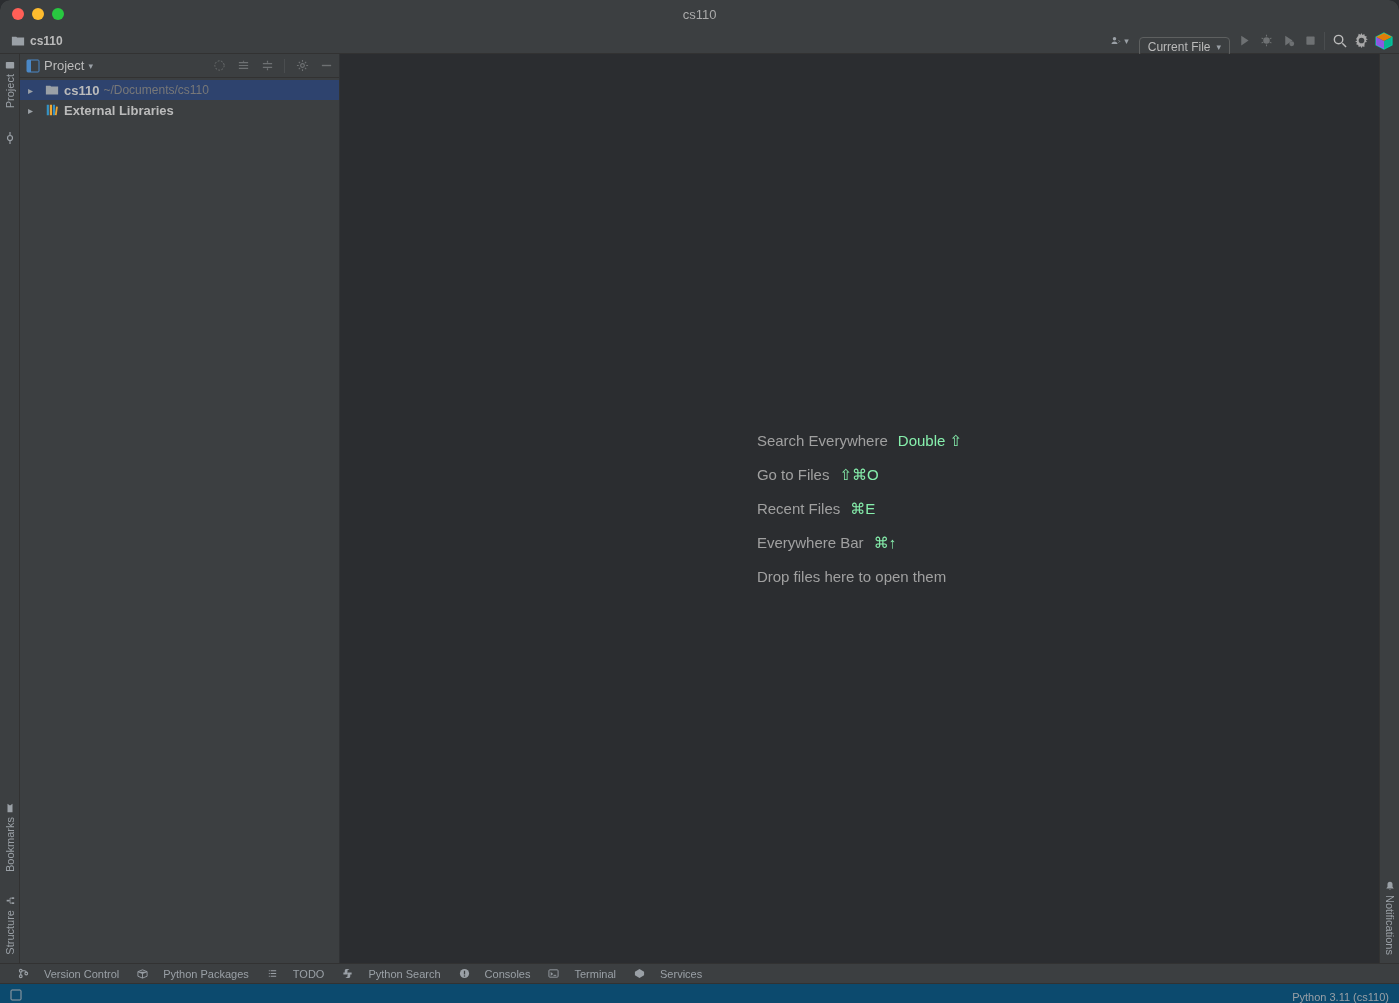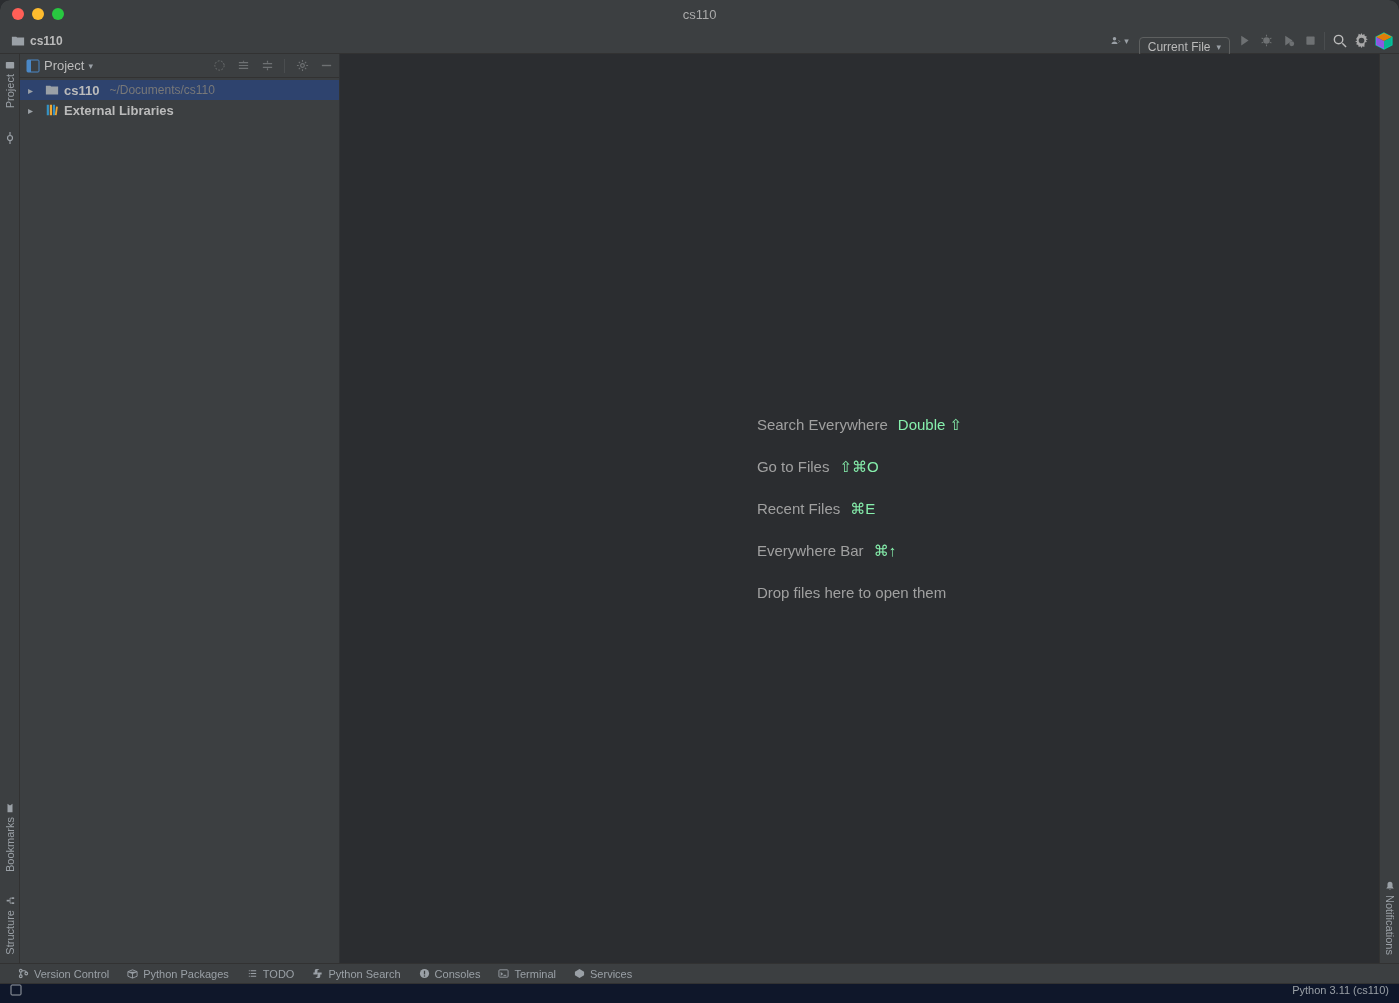--- a/index.html
+++ b/index.html
@@ -48,36 +48,36 @@
 .panel-actions .tb-icon { width: 14px; height: 14px; }
 
 
 .tree { flex: 1; padding: 2px 0; font-size: 13px; }
 .tree-row { display: flex; align-items: center; height: 20px; padding-left: 8px; gap: 4px; cursor: pointer; }
 .tree-row.selected { background: #2e436e; }
 .tree-arrow { width: 12px; color: #9aa0a6; font-size: 10px; }
 .tree-icon { width: 16px; height: 16px; display: flex; align-items: center; justify-content: center; }
 .tree-label { color: #bbbbbb; font-weight: bold; }
 .tree-label.bold { font-weight: 700; }
-.tree-path { color: #787878; margin-left: 6px; font-size: 12px; }
+.tree-path { color: #787878; font-size: 12px; }
 
 
 .editor { flex: 1; background: #2b2d30; display: flex; align-items: center; justify-content: center; }
-.welcome { display: flex; flex-direction: column; gap: 24px; font-size: 15px; }
+.welcome { display: flex; flex-direction: column; gap: 16px; font-size: 15px; }
 .welcome-row { display: flex; gap: 10px; }
 .welcome-label { color: #a0a0a0; }
 .welcome-shortcut { color: #86efac; font-weight: 500; }
 .welcome-drop { color: #a0a0a0; }
 
 
 .bottom-toolbar { height: 20px; background: #3c3f41; border-top: 1px solid #323232; display: flex; align-items: center; gap: 18px; padding: 0 18px; font-size: 11px; color: #9aa0a6; }
-.bt-item { display: flex; align-items: center; gap: 5px; cursor: pointer; }
-
-
-.statusbar { height: 20px; background: #0f172a; border-top: 1px solid #323232; display: flex; align-items: flex-start; justify-content: space-between; padding: 0 10px; font-size: 11px; color: #9aa0a6; }
+.bt-item { display: flex; align-items: center; gap: 15px; cursor: pointer; }
+
+
+.statusbar { height: 20px; background: #0c4a6e; border-top: 1px solid #323232; display: flex; align-items: flex-end; justify-content: space-between; padding: 0 10px; font-size: 11px; color: #9aa0a6; }
 .sb-right { margin-left: auto; }
 
 .caret-down { font-size: 9px; color: #9aa0a6; }
 </style>
 </head>
 <body>
 
 <div class="titlebar">
   <div class="traffic-lights">
     <div class="tl red"></div>

